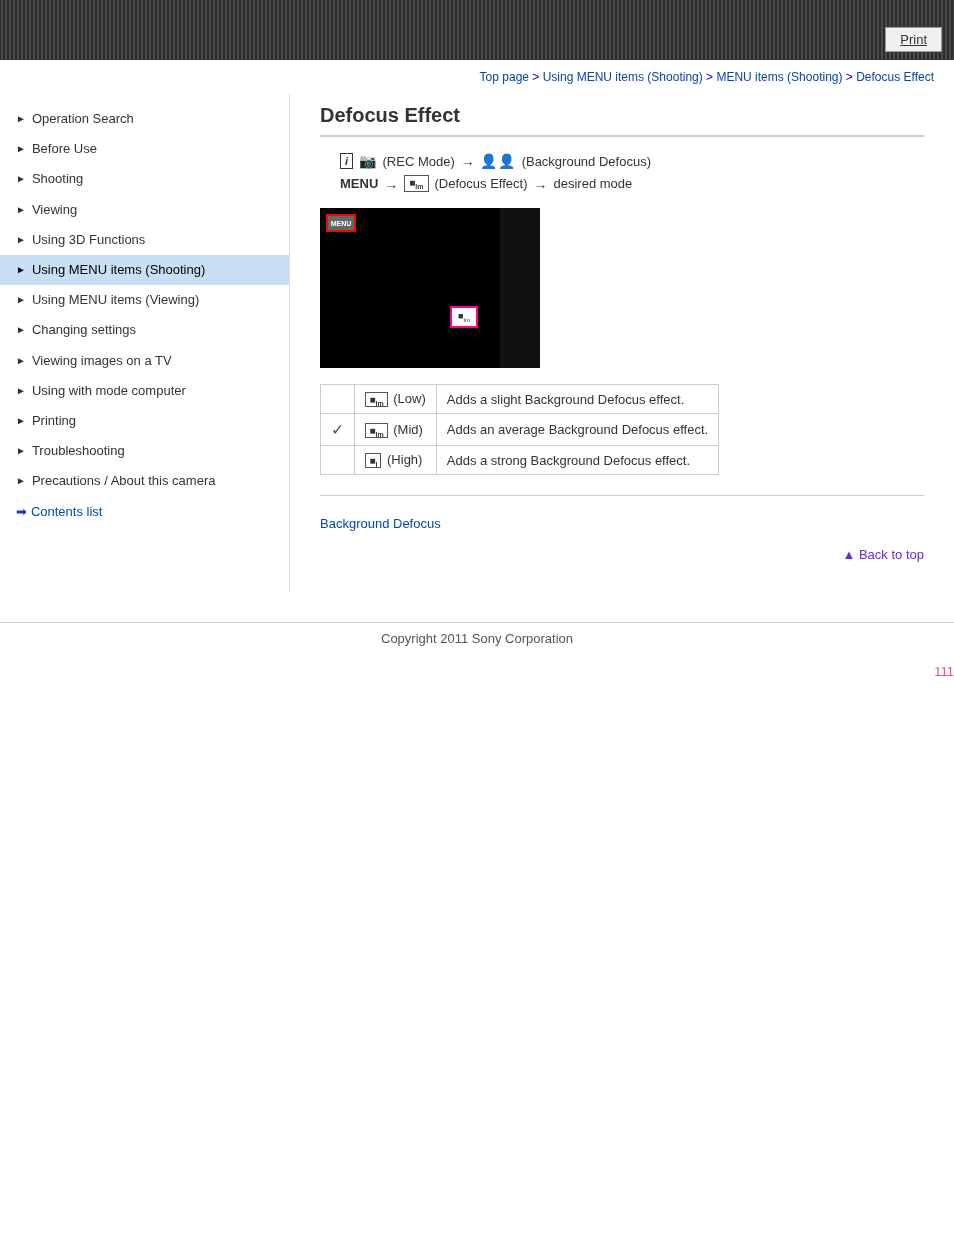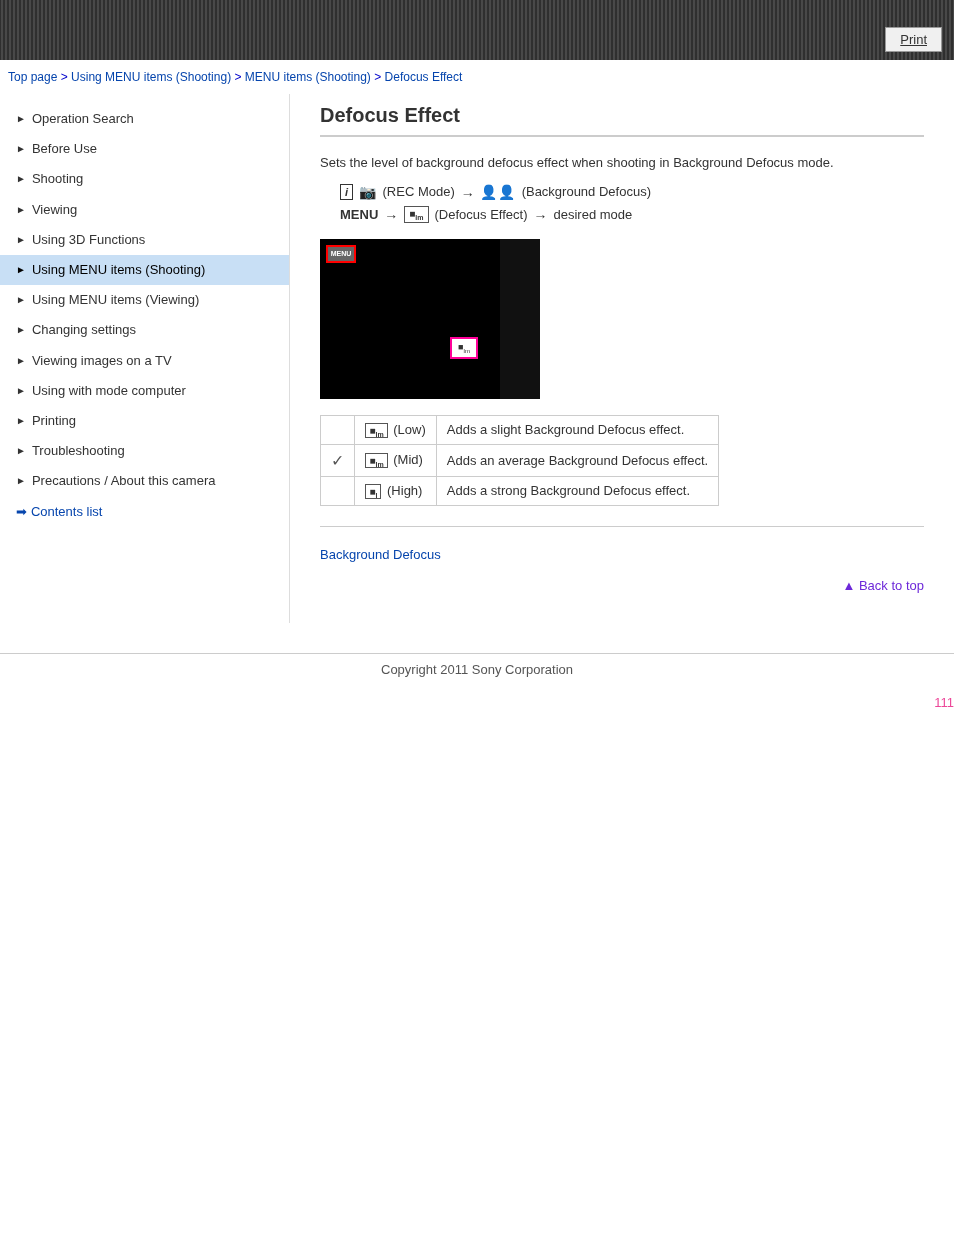--- a/index.html
+++ b/index.html
@@ -19,22 +19,22 @@
       border: 1px solid #999;
       padding: 4px 14px;
       font-size: 13px;
       cursor: pointer;
       color: #333;
       text-decoration: underline;
     }
 
     
     .breadcrumb {
-      text-align: left;
-      padding: 10px 8px;
+      text-align: right;
+      padding: 10px 20px;
       font-size: 12px;
       color: #0000cc;
     }
     .breadcrumb a { color: #0645ad; text-decoration: none; }
 
     
     .layout {
       display: flex;
       padding: 0;
     }
@@ -319,21 +319,20 @@
     <a href="#" class="contents-link">
       <span class="contents-arrow">➡</span>
       <span>Contents list</span>
     </a>
   </div>
 
   <div class="main-content">
 
     <div class="page-title">Defocus Effect</div>
 
-    <p class="description">Sets the level of background defocus effect when shooting in Background Defocus mode.</p>
 
     <div class="formula-line">
       <span class="icon-box" style="font-style:italic; font-size:11px; border:1px solid #333; padding:1px 4px;">i</span>
         <span style="font-size:14px;">📷</span>
       <span>(REC Mode)</span>
       <span class="arrow-symbol">→</span>
       <span style="font-size:14px;">👤👤</span>
       <span>(Background Defocus)</span>
     </div>
 

